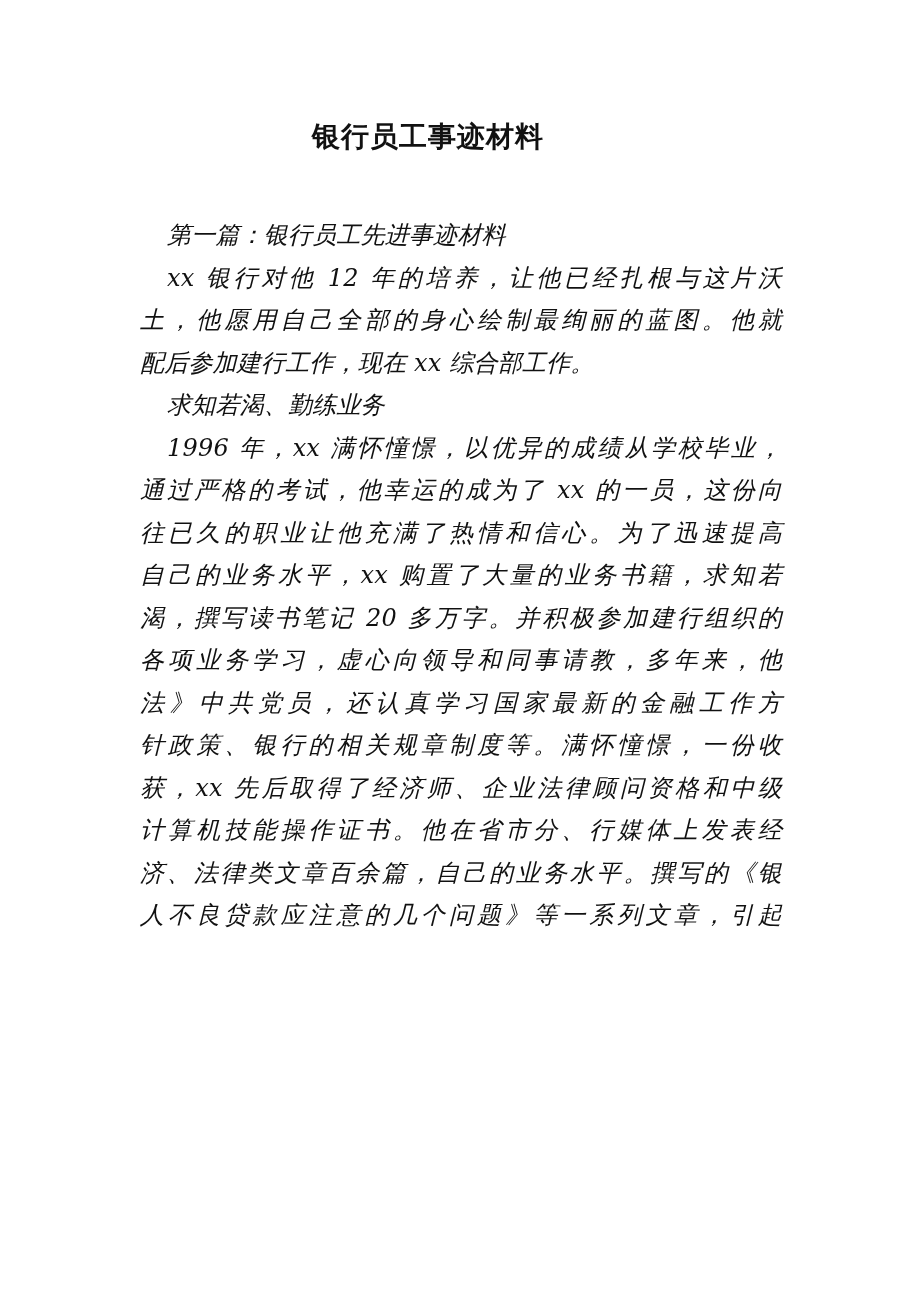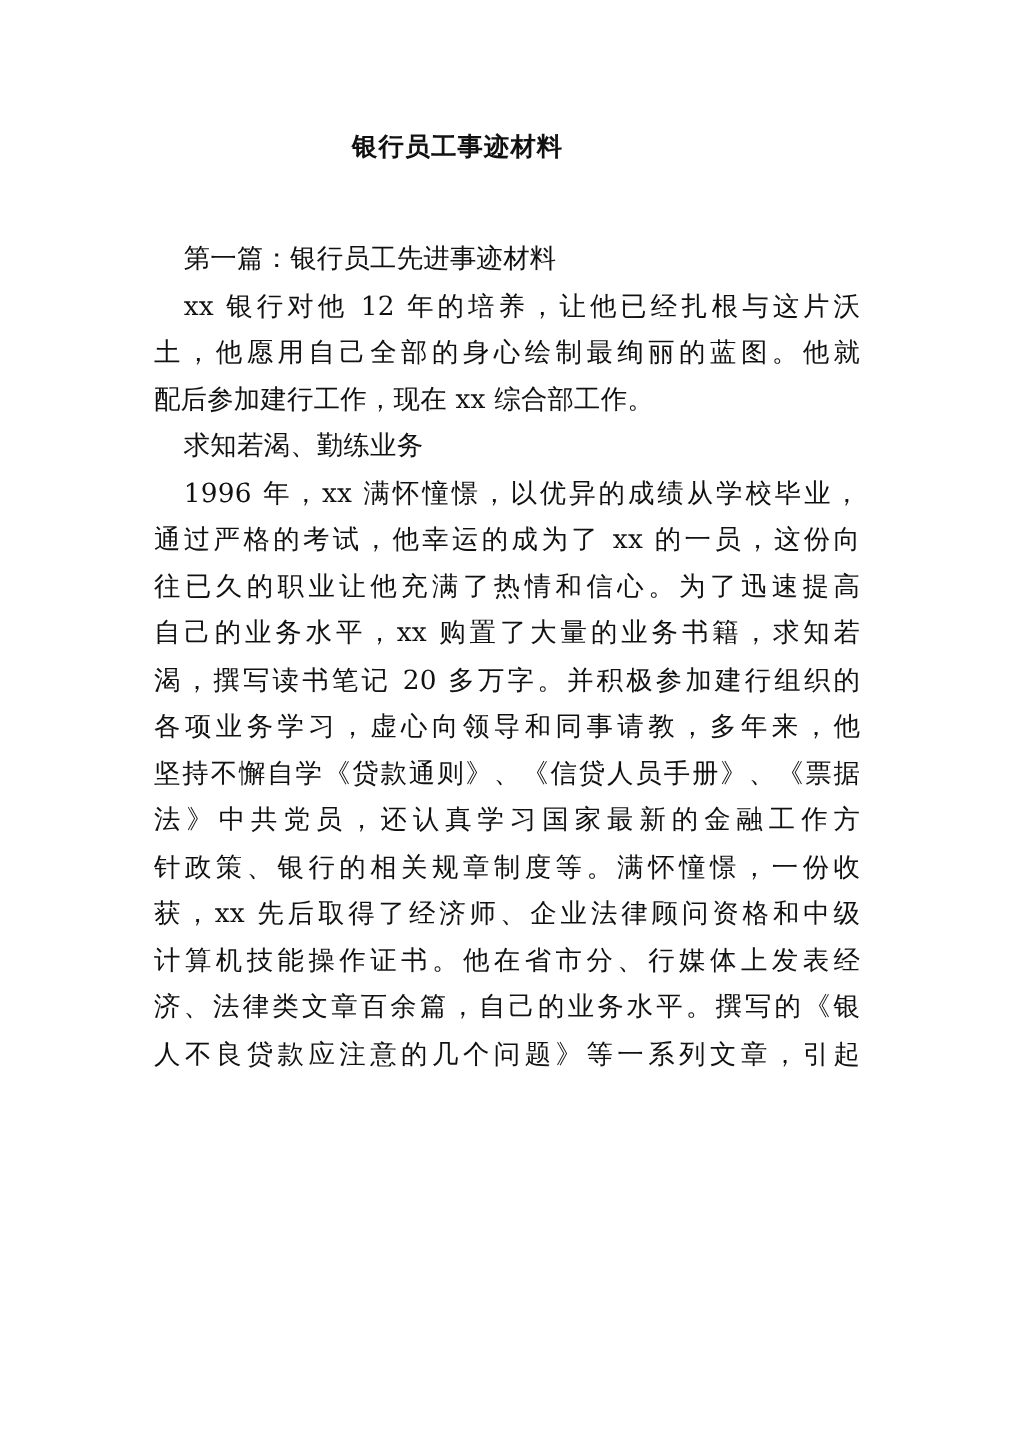--- a/index.html
+++ b/index.html
@@ -3,29 +3,29 @@
   <meta charset="utf-8">
   <style>
     html, body { margin: 0; padding: 0; background: #ffffff; }
     body { width: 920px; height: 1302px; position: relative; overflow: hidden; }
     .page {
       position: absolute; left: 0; top: 0; width: 920px; height: 1302px;
       background: #ffffff; color: #111111;
       font-family: "DejaVu Serif", "Liberation Serif", serif;
     }
     .title {
-      position: absolute; left: 0; width: 832px; top: 118px;
-      text-align: center; font-size: 23px; font-weight: bold;
+      position: absolute; left: 12px; width: 832px; top: 118px;
+      text-align: center; font-size: 28px; font-weight: bold;
       font-family: "DejaVu Sans", "Liberation Sans", sans-serif;
       letter-spacing: 1px; color: #111;
     }
     .body {
       position: absolute; left: 140px; top: 214px; width: 642px;
       font-size: 24px; line-height: 42.5px; letter-spacing: 0.2px;
-      text-align: justify; color: #111;
+      text-align: justify; color: #111; font-style: italic;
     }
     .line { display: block; white-space: nowrap; height: 42.5px; text-align: justify; text-align-last: justify; }
     .line.indent { padding-left: 27px; }
     .line.last { text-align-last: left; }
   </style>
 </head>
 <body>
 
 <div class="page">
   <div class="title">银行员工事迹材料</div>
@@ -34,21 +34,20 @@
       <span class="line indent">xx 银行对他 12 年的培养，让他已经扎根与这片沃</span>
       <span class="line">土，他愿用自己全部的身心绘制最绚丽的蓝图。他就</span>
       <span class="line last">配后参加建行工作，现在 xx 综合部工作。</span>
       <span class="line indent last">求知若渴、勤练业务</span>
       <span class="line indent">1996 年，xx 满怀憧憬，以优异的成绩从学校毕业，</span>
       <span class="line">通过严格的考试，他幸运的成为了 xx 的一员，这份向</span>
       <span class="line">往已久的职业让他充满了热情和信心。为了迅速提高</span>
       <span class="line">自己的业务水平，xx 购置了大量的业务书籍，求知若</span>
       <span class="line">渴，撰写读书笔记 20 多万字。并积极参加建行组织的</span>
       <span class="line">各项业务学习，虚心向领导和同事请教，多年来，他</span>
-      <span class="line">坚持不懈自学《贷款通则》、《信贷人员手册》、《票据</span>
       <span class="line">法》中共党员，还认真学习国家最新的金融工作方</span>
       <span class="line">针政策、银行的相关规章制度等。满怀憧憬，一份收</span>
       <span class="line">获，xx 先后取得了经济师、企业法律顾问资格和中级</span>
       <span class="line">计算机技能操作证书。他在省市分、行媒体上发表经</span>
       <span class="line">济、法律类文章百余篇，自己的业务水平。撰写的《银</span>
       <span class="line">人不良贷款应注意的几个问题》等一系列文章，引起</span>
     </div>
 </div>
 
 </body></html>

